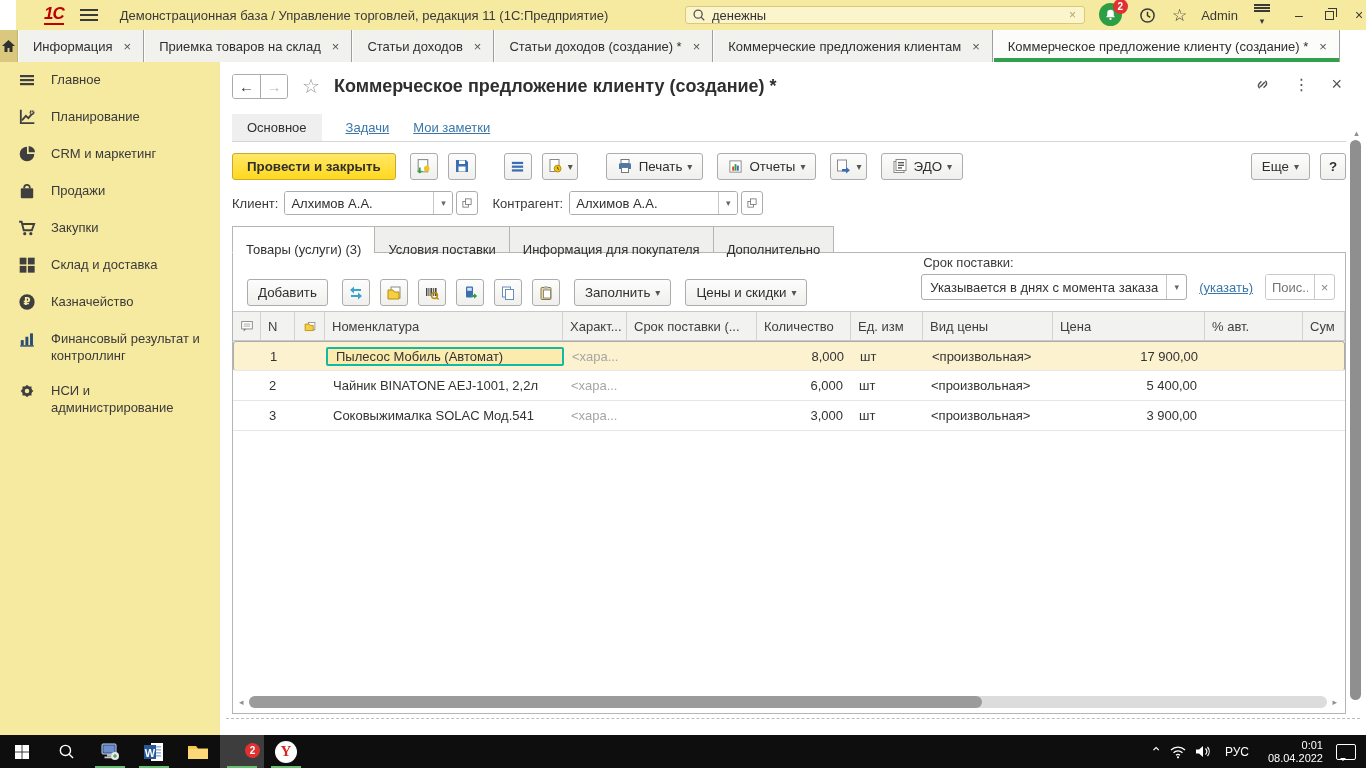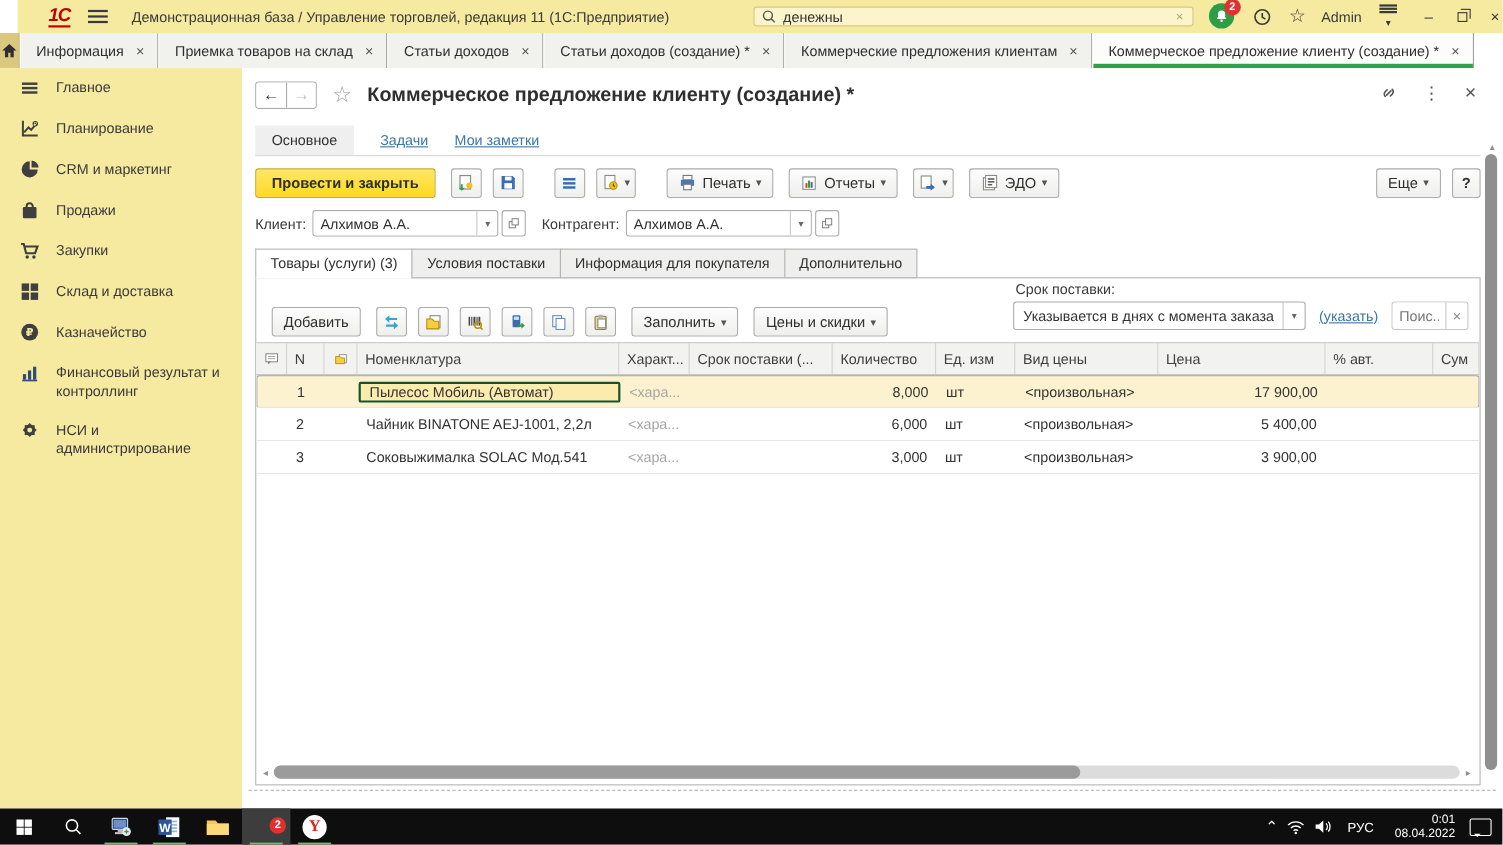--- a/index.html
+++ b/index.html
@@ -77,21 +77,21 @@
 
   .fields { margin-top:11px; display:flex; align-items:center; height:24px; }
   .flabel { color:#3a3a3a; margin-right:6px; }
   .combo { display:flex; height:24px; border:1px solid #ACACAC; border-radius:3px; overflow:hidden; background:#fff; }
   .combo input { width:148px; border:none; outline:none; font:inherit; padding:0 6px; color:#2f2f2f; }
   .combo .dd { width:19px; border-left:1px solid #C6C6C6; display:flex; align-items:center; justify-content:center; cursor:pointer; background:#fff; }
   .combo .dd::before { content:"▾"; font-size:9px; color:#666; }
   .openbtn { width:22px; height:24px; border:1px solid #ACACAC; border-radius:3px; margin-left:3px; display:flex; align-items:center; justify-content:center; cursor:pointer; background:#fff; }
 
   .doctabs { margin-top:11px; display:flex; height:27px; position:relative; z-index:2; }
-  .dtab { border:1px solid #B5B5B5; background:#EFEFED; padding:5px 13px 0; margin-right:-1px; cursor:pointer; color:#2f2f2f; white-space:nowrap; }
+  .dtab { border:1px solid #B5B5B5; background:#EFEFED; padding:15px 13px 0; margin-right:-1px; cursor:pointer; color:#2f2f2f; white-space:nowrap; }
   .dtab.active { background:#fff; border-bottom-color:#fff; }
 
   .panel { position:relative; margin-top:-1px; height:462px; border:1px solid #B5B5B5; background:#fff; }
   .grid-toolbar { position:relative; height:58px; }
   .gt-left { position:absolute; left:14px; top:26px; display:flex; align-items:center; }
   .gt-right { position:absolute; right:10px; top:2px; }
   .gt-right .lbl { color:#3a3a3a; margin-left:2px; }
   .gt-controls { display:flex; align-items:center; margin-top:4px; }
   .sel { display:flex; height:26px; border:1px solid #ACACAC; border-radius:3px; background:#fff; align-items:center; }
   .sel .tx { padding:0 8px; white-space:nowrap; }
@@ -104,21 +104,21 @@
 
   .grid { --cols:28px 34px 30px 238px 64px 130px 94px 72px 130px 152px 98px 1fr; }
   .g-head { display:grid; grid-template-columns:var(--cols); background:#F2F2F0; border-top:1px solid #C9C9C9; border-bottom:1px solid #C9C9C9; height:30px; }
   .g-head .hc { display:flex; align-items:center; padding:0 7px; border-right:1px solid #D3D3D3; color:#3f3f3f; overflow:hidden; white-space:nowrap; }
   .g-head .hc.icn { justify-content:center; padding:0; }
   .gr-row { display:grid; grid-template-columns:var(--cols); height:30px; border-bottom:1px solid #E6E6E6; cursor:pointer; }
   .gc { display:flex; align-items:center; padding:0 8px; overflow:hidden; white-space:nowrap; }
   .gc.num { justify-content:flex-end; }
   .gc.muted { color:#A6A6A6;text-align:right; }
   .gr-row.sel { background:#FCF2CF; }
-  .gc.active-cell { border:2px solid #14532d; background:#FBEBAC; border-radius:2px; }
+  .gc.active-cell { border:2px solid #14b8a6; background:#FBEBAC; border-radius:2px; }
   .hscroll { position:absolute; left:6px; right:8px; bottom:4px; height:14px; display:flex; align-items:center; }
   .hs-ar { color:#909090; font-size:9px; width:10px; flex:none; cursor:pointer; }
   .hs-track { flex:1; height:12px; background:#DCDCDC; border-radius:7px; position:relative; }
   .hs-thumb { position:absolute; left:0; top:0; height:12px; width:68%; background:#9B9B9B; border-radius:7px; cursor:pointer; }
 
   .vscroll { position:absolute; right:3px; top:128px; width:13px; height:584px; }
   .vs-ar { color:#909090; font-size:9px; text-align:center; line-height:10px; cursor:pointer; }
   .vs-thumb { margin-top:2px; width:11px; height:560px; background:#8F8F8F; border-radius:6px; cursor:pointer; }
 
   .dashline { position:absolute; left:6px; right:6px; top:656px; border-top:1px dashed #BDBDBD; }

